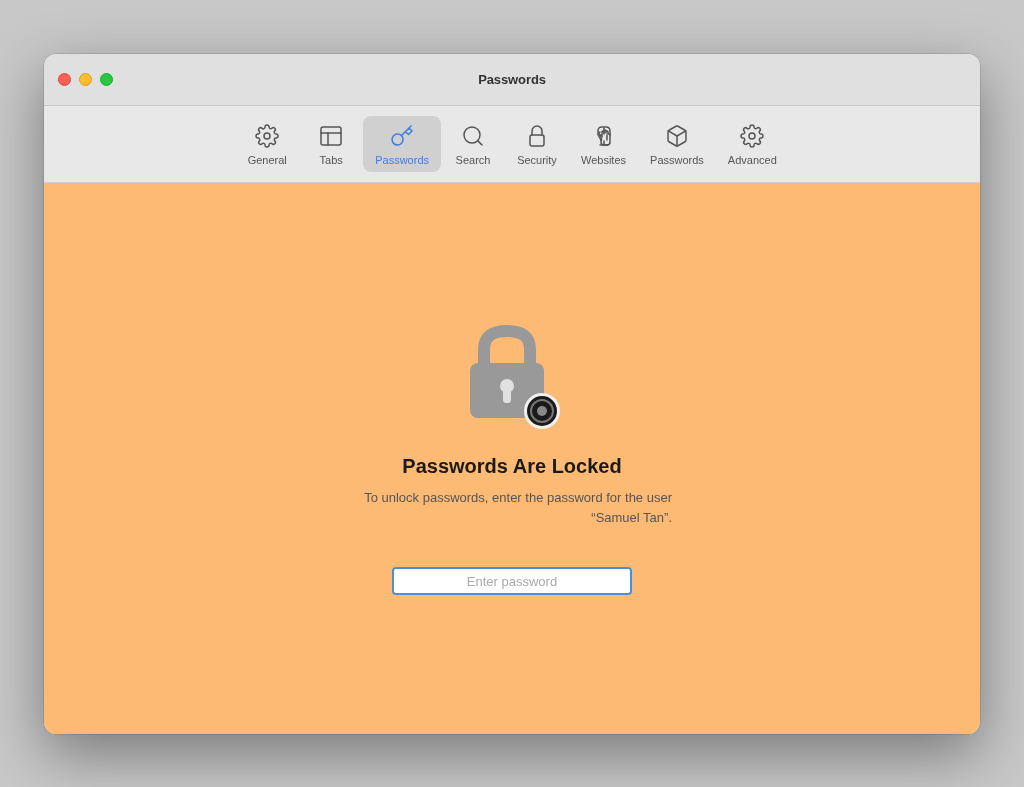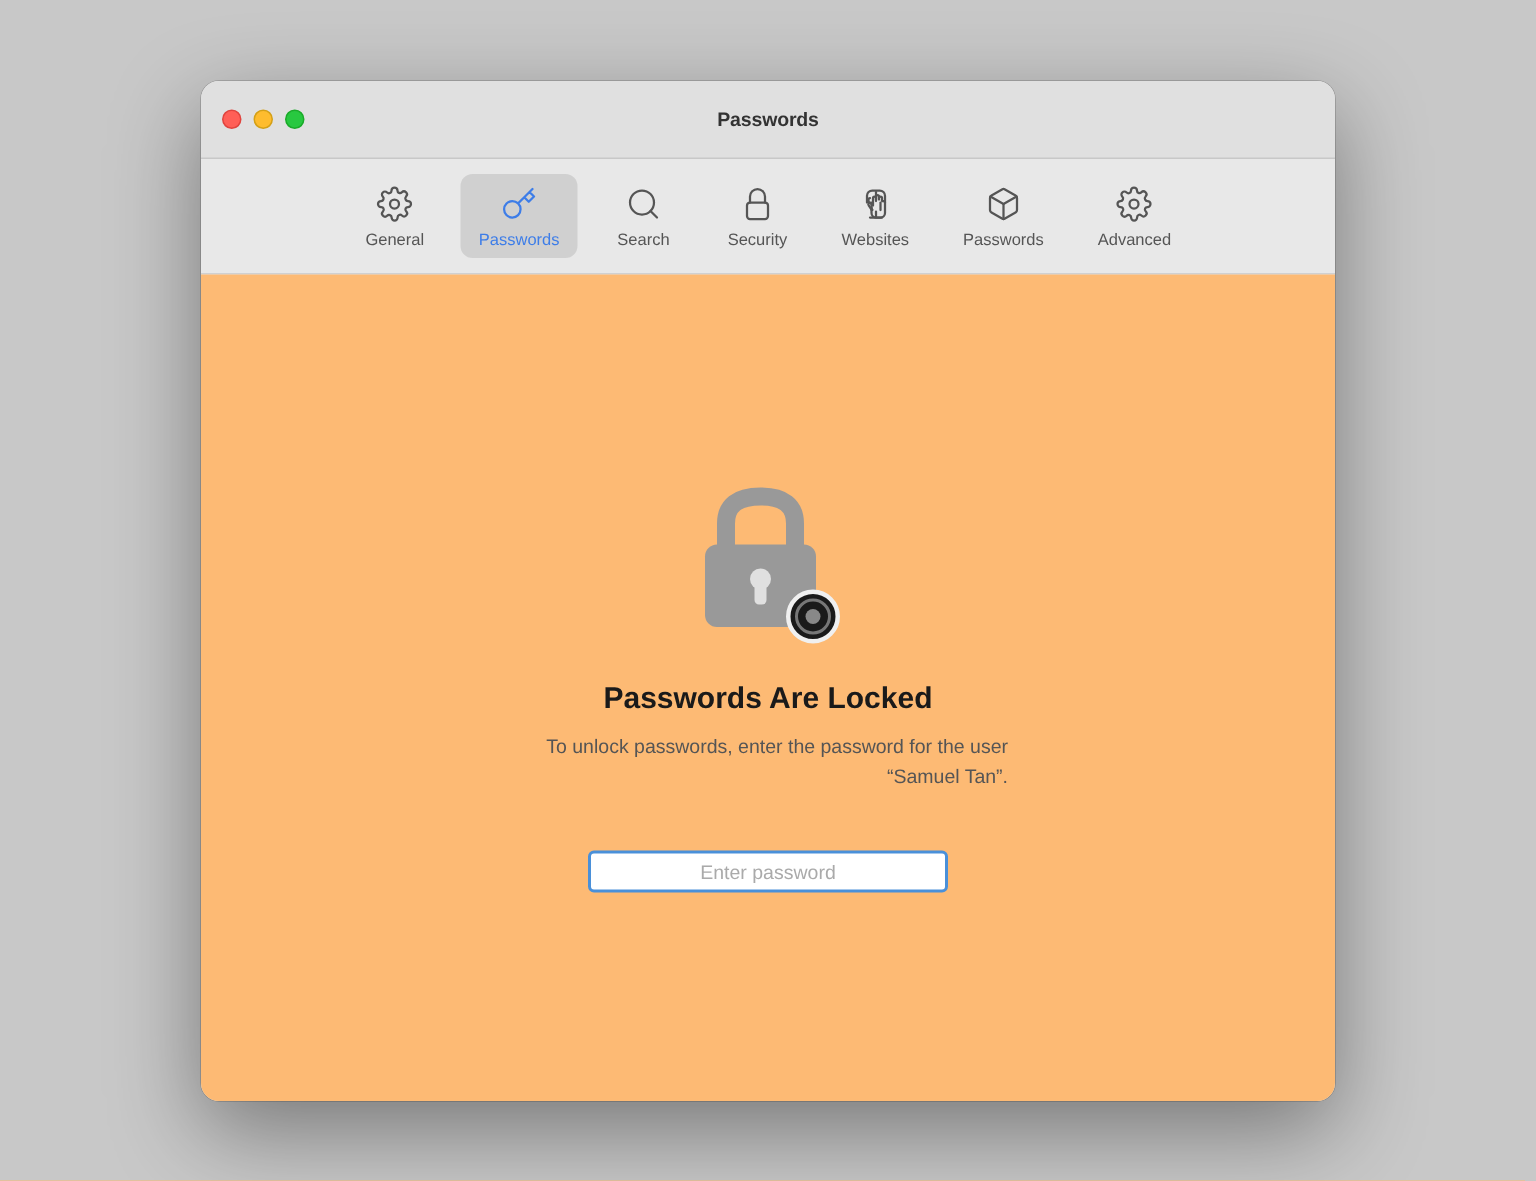--- a/index.html
+++ b/index.html
@@ -7,21 +7,21 @@
     body {
       background: #c8c8c8;
       display: flex;
       align-items: center;
       justify-content: center;
       min-height: 100vh;
       font-family: -apple-system, BlinkMacSystemFont, "SF Pro Text", "Helvetica Neue", sans-serif;
     }
 
     .window {
-      width: 756px;
+      width: 936px;
       min-height: 680px;
       background: #ececec;
       border-radius: 12px;
       box-shadow: 0 20px 60px rgba(0,0,0,0.4), 0 0 0 0.5px rgba(0,0,0,0.2);
       overflow: hidden;
       display: flex;
       flex-direction: column;
     }
 
     .titlebar {
@@ -60,21 +60,21 @@
       letter-spacing: -0.1px;
     }
 
     .toolbar {
       background: #e8e8e8;
       border-bottom: 1px solid #d0d0d0;
       display: flex;
       align-items: center;
       justify-content: center;
       padding: 10px 20px;
-      gap: 12px;
+      gap: 0;
       flex-shrink: 0;
     }
 
     .toolbar-item {
       display: flex;
       flex-direction: column;
       align-items: center;
       gap: 4px;
       padding: 6px 12px;
       border-radius: 8px;
@@ -204,20 +204,30 @@
     <div class="toolbar-item">
       <div class="icon-wrap">
         <svg width="24" height="24" viewBox="0 0 24 24" fill="none" stroke="#555" stroke-width="1.5" stroke-linecap="round" stroke-linejoin="round">
           <circle cx="12" cy="12" r="3"></circle>
           <path d="M19.4 15a1.65 1.65 0 0 0 .33 1.82l.06.06a2 2 0 0 1-2.83 2.83l-.06-.06a1.65 1.65 0 0 0-1.82-.33 1.65 1.65 0 0 0-1 1.51V21a2 2 0 0 1-4 0v-.09A1.65 1.65 0 0 0 9 19.4a1.65 1.65 0 0 0-1.82.33l-.06.06a2 2 0 0 1-2.83-2.83l.06-.06A1.65 1.65 0 0 0 4.68 15a1.65 1.65 0 0 0-1.51-1H3a2 2 0 0 1 0-4h.09A1.65 1.65 0 0 0 4.6 9a1.65 1.65 0 0 0-.33-1.82l-.06-.06a2 2 0 0 1 2.83-2.83l.06.06A1.65 1.65 0 0 0 9 4.68a1.65 1.65 0 0 0 1-1.51V3a2 2 0 0 1 4 0v.09a1.65 1.65 0 0 0 1 1.51 1.65 1.65 0 0 0 1.82-.33l.06-.06a2 2 0 0 1 2.83 2.83l-.06.06A1.65 1.65 0 0 0 19.4 9a1.65 1.65 0 0 0 1.51 1H21a2 2 0 0 1 0 4h-.09a1.65 1.65 0 0 0-1.51 1z"></path>
         </svg>
       </div>
       <span class="toolbar-label">General</span>
     </div>
 
+    <div class="toolbar-item">
+      <div class="icon-wrap">
+        <svg width="24" height="24" viewBox="0 0 24 24" fill="none" stroke="#555" stroke-width="1.5" stroke-linecap="round" stroke-linejoin="round">
+          <rect x="2" y="3" width="20" height="18" rx="2" ry="2"></rect>
+          <line x1="2" y1="9" x2="22" y2="9"></line>
+          <line x1="9" y1="9" x2="9" y2="21"></line>
+        </svg>
+      </div>
+      <span class="toolbar-label">Tabs</span>
+    </div>
 
 
     <div class="toolbar-item active">
       <div class="icon-wrap">
         <svg width="24" height="24" viewBox="0 0 24 24" fill="none" stroke="#3d7de8" stroke-width="1.5" stroke-linecap="round" stroke-linejoin="round">
           <path d="M21 2l-2 2m-7.61 7.61a5.5 5.5 0 1 1-7.778 7.778 5.5 5.5 0 0 1 7.777-7.777zm0 0L15.5 7.5m0 0l3 3L22 7l-3-3m-3.5 3.5L19 4"></path>
         </svg>
       </div>
       <span class="toolbar-label">Passwords</span>
     </div>

